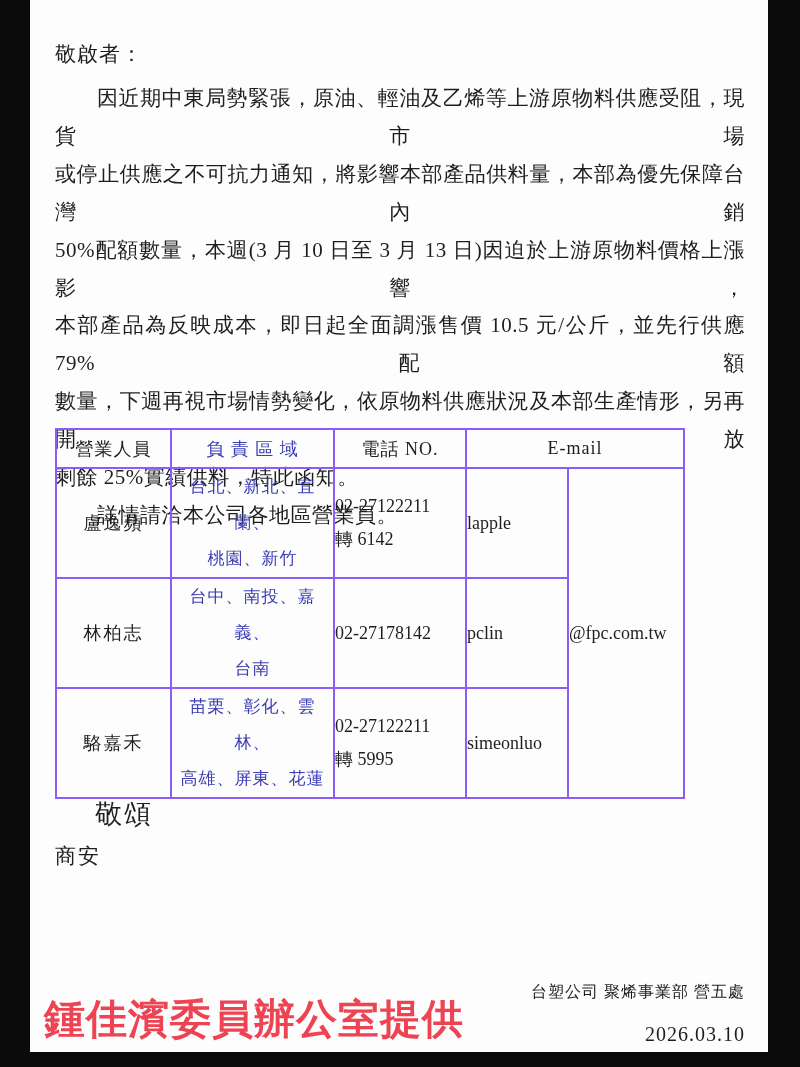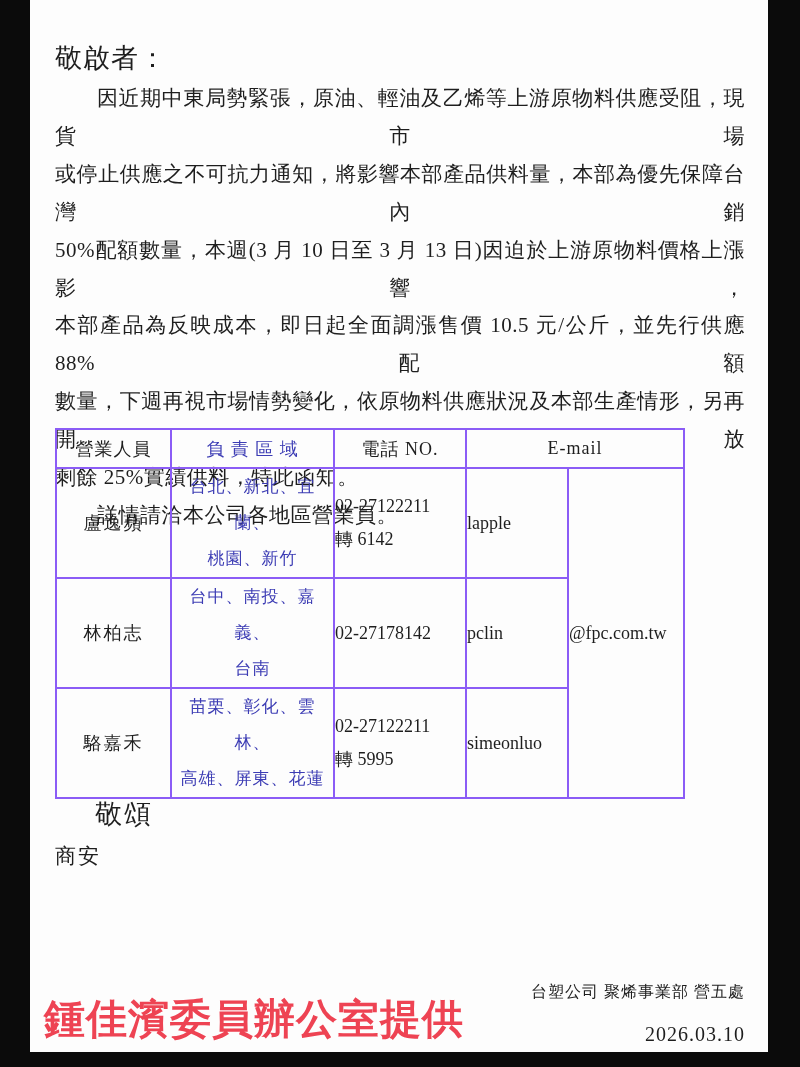--- a/index.html
+++ b/index.html
@@ -11,21 +11,21 @@
     color:#1e1e1e;
     overflow:hidden;
   }
   .paper{
     position:absolute;left:30px;top:0;
     width:738px;height:1052px;
     background:#fdfdfd;
   }
   .salutation{
     position:absolute;left:25px;top:40px;
-    font-size:27px;letter-spacing:1px;
+    font-size:21px;letter-spacing:1px;
   }
   .body-text{
     position:absolute;left:25px;top:80px;width:690px;
     font-size:21px;line-height:37.9px;letter-spacing:0.5px;
   }
   .body-text .line{white-space:nowrap;}
   .body-text .fill{white-space:normal;text-align:justify;text-align-last:justify;}
   .body-text .indent{text-indent:2em;}
   table.sales{
     position:absolute;left:25px;top:428px;
@@ -76,21 +76,21 @@
 <body style="background: rgb(11, 11, 11);">
 
 <div class="paper">
 
   <div class="salutation">敬啟者：</div>
 
   <div class="body-text">
     <div class="line fill indent">因近期中東局勢緊張，原油、輕油及乙烯等上游原物料供應受阻，現貨市場</div>
     <div class="line fill">或停止供應之不可抗力通知，將影響本部產品供料量，本部為優先保障台灣內銷</div>
     <div class="line fill">50%配額數量，本週(3 月 10 日至 3 月 13 日)因迫於上游原物料價格上漲影響，</div>
-    <div class="line fill">本部產品為反映成本，即日起全面調漲售價 10.5 元/公斤，並先行供應 88%配額</div>
+    <div class="line fill">本部產品為反映成本，即日起全面調漲售價 10.5 元/公斤，並先行供應 79%配額</div>
     <div class="line fill">數量，下週再視市場情勢變化，依原物料供應狀況及本部生產情形，另再開放</div>
     <div class="line">剩餘 25%實績供料，特此函知。</div>
     <div class="line indent">詳情請洽本公司各地區營業員。</div>
   </div>
 
   <table class="sales">
     <colgroup>
       <col style="width:115px">
       <col style="width:163px">
       <col style="width:132px">

